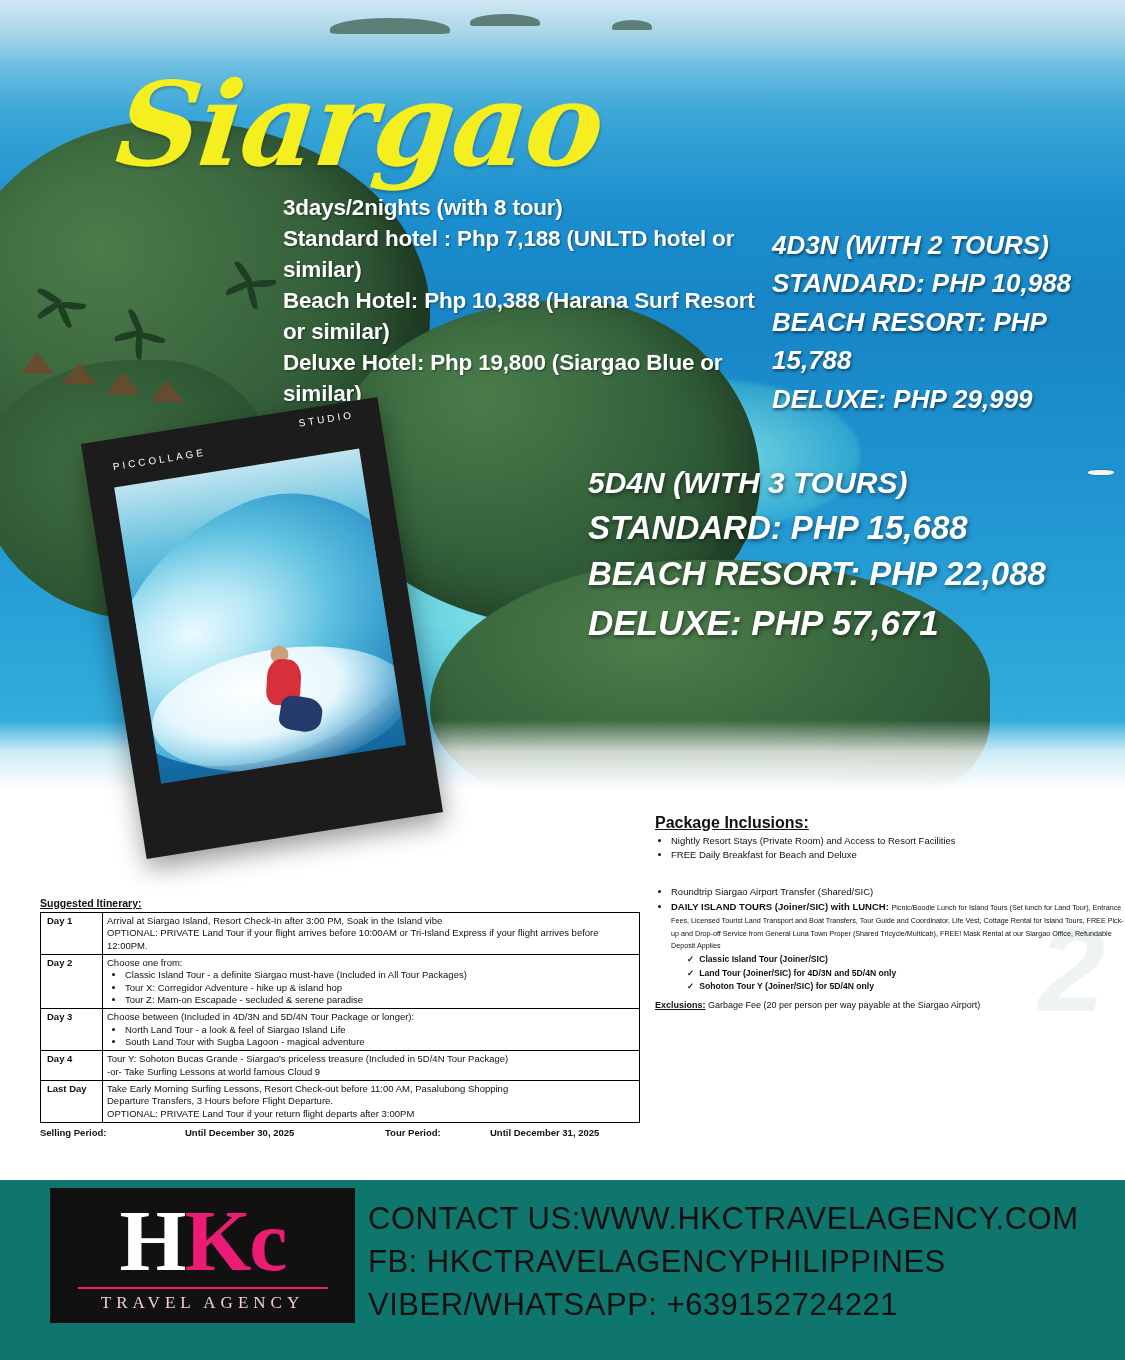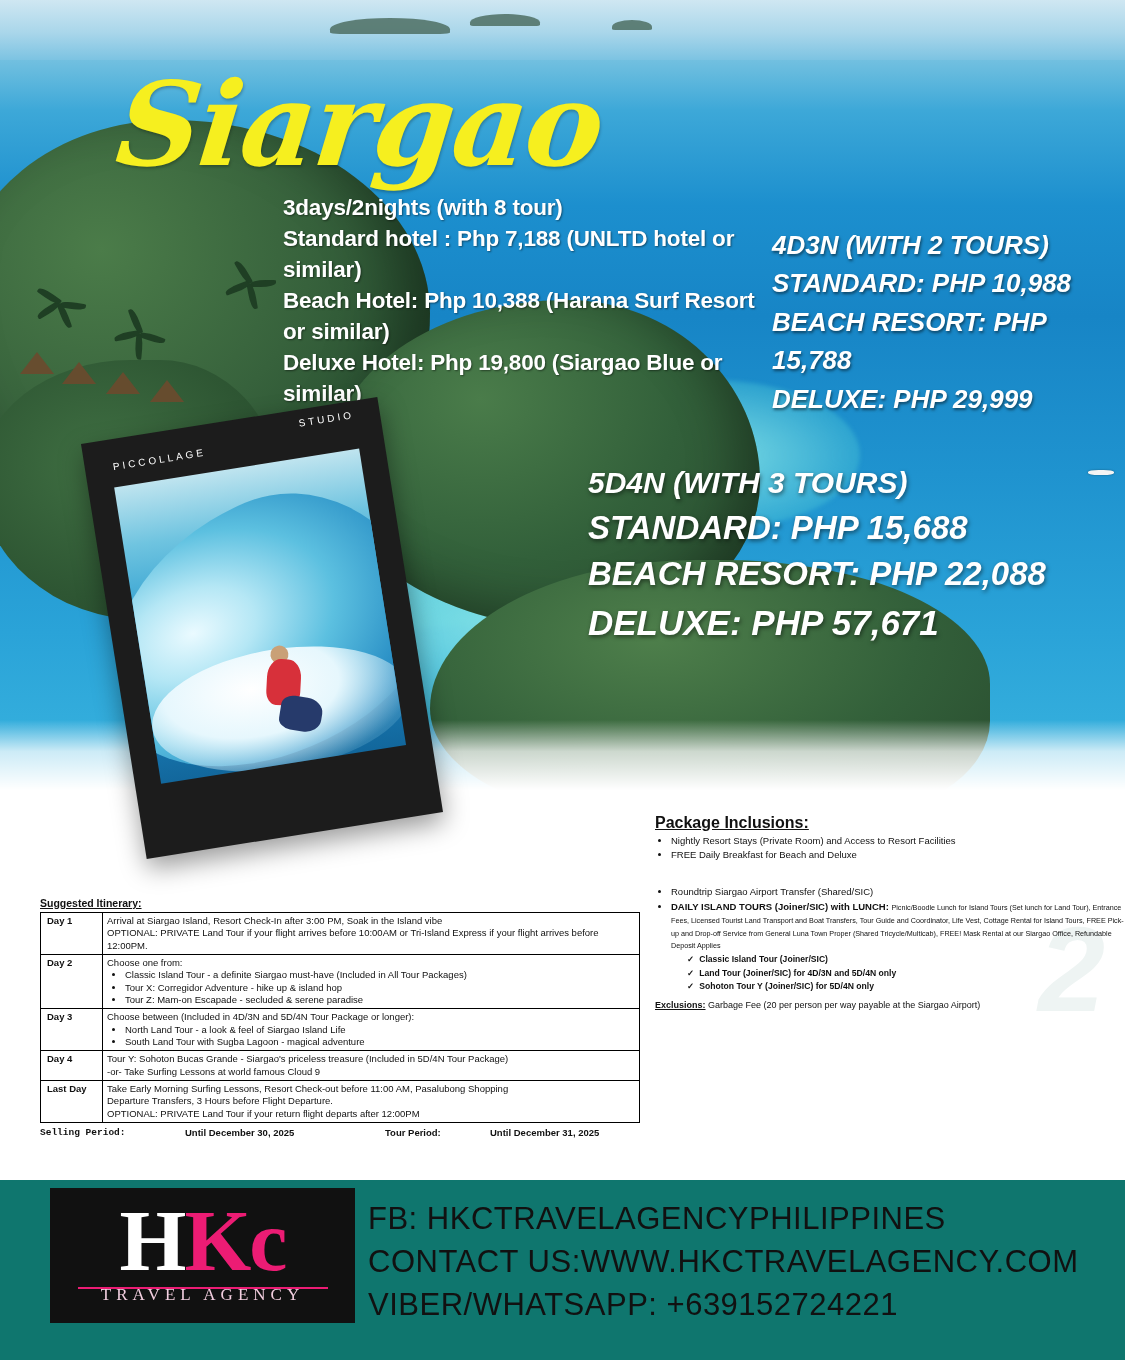--- a/index.html
+++ b/index.html
@@ -181,21 +181,21 @@
   table.itin { border-collapse:collapse; width:600px; }
   table.itin td { border:1px solid #000; padding:2px 4px; vertical-align:top; line-height:1.3; }
   table.itin td.day { width:62px; font-weight:bold; text-align:left; padding-left:6px; }
   table.itin ul { margin:0 0 0 18px; }
   table.itin li { line-height:1.3; }
   .period-row {
     display:flex; gap:0; margin-top:4px; font-size:9.5px; font-weight:bold;
   }
   .period-row .lbl { font-weight:bold; }
   .period-row .v { font-weight:bold; }
-  .pr-c1{width:145px;font-family:Liberation Mono, monospace;} .pr-c2{width:200px;} .pr-c3{width:105px;}
+  .pr-c1{width:145px;} .pr-c2{width:200px;} .pr-c3{width:105px;}
 
   
   .incl {
     position:absolute; left:655px; top:812px; width:470px;
     font-size:9.5px; color:#111; line-height:1.35;
   }
   .incl h4 { font-size:16px; text-decoration:underline; margin-bottom:1px; }
   .incl ul { margin-left:16px; }
   .incl li { margin-bottom:2px; }
   .incl .tiny { font-size:7.2px; line-height:1.25; }
@@ -218,21 +218,21 @@
   .logo {
     position:absolute; left:50px; top:8px; width:305px; height:135px; background:#111;
   }
   .logo .lg-text {
     position:absolute; left:0; top:10px; width:305px; text-align:center;
     font-family:"Liberation Serif", serif; font-weight:bold; font-size:86px; color:#fff;
     letter-spacing:-2px; line-height:1;
   }
   .logo .lg-text .c-pink { color:#ec1c74; }
   .logo .lg-sub {
-    position:absolute; left:0; bottom:18px; width:305px; text-align:center;
+    position:absolute; left:0; bottom:10px; width:305px; text-align:center;
     color:#f3cfe0; font-size:17px; letter-spacing:5px; font-family:"Liberation Serif",serif;
   }
   .logo .lg-rule {
     position:absolute; left:28px; bottom:34px; width:250px; height:2px; background:#ec1c74;
   }
   .contact {
     position:absolute; left:368px; top:18px; width:720px;
     font-size:31px; line-height:1.38; color:#111;
     font-family:"Liberation Sans", sans-serif; letter-spacing:.5px;
   }
@@ -358,21 +358,21 @@
         <td>
           <div>Tour Y: Sohoton Bucas Grande - Siargao's priceless treasure (Included in 5D/4N Tour Package)</div>
           <div>-or- Take Surfing Lessons at world famous Cloud 9</div>
         </td>
       </tr>
       <tr>
         <td class="day">Last Day</td>
         <td>
           <div>Take Early Morning Surfing Lessons, Resort Check-out before 11:00 AM, Pasalubong Shopping</div>
           <div>Departure Transfers, 3 Hours before Flight Departure.</div>
-          <div>OPTIONAL: PRIVATE Land Tour if your return flight departs after 12:00PM</div>
+          <div>OPTIONAL: PRIVATE Land Tour if your return flight departs after 3:00PM</div>
         </td>
       </tr>
     </tbody>
   </table>
   <div class="period-row">
     <span class="lbl pr-c1">Selling Period:</span>
     <span class="v pr-c2">Until December 30, 2025</span>
     <span class="lbl pr-c3">Tour Period:</span>
     <span class="v">Until December 31, 2025</span>
   </div>
@@ -404,17 +404,17 @@
 
 <div class="footer">
   <div class="logo">
     <div class="lg-text">
       <span>H</span><span class="c-pink">K</span><span class="c-pink">c</span>
     </div>
     <div class="lg-rule"></div>
     <div class="lg-sub">TRAVEL AGENCY</div>
   </div>
   <div class="contact">
+    <div>CONTACT US:WWW.HKCTRAVELAGENCY.COM</div>
     <div>FB: HKCTRAVELAGENCYPHILIPPINES</div>
-    <div>CONTACT US:WWW.HKCTRAVELAGENCY.COM</div>
     <div>VIBER/WHATSAPP: +639152724221</div>
   </div>
 </div>
 
 </body></html>

